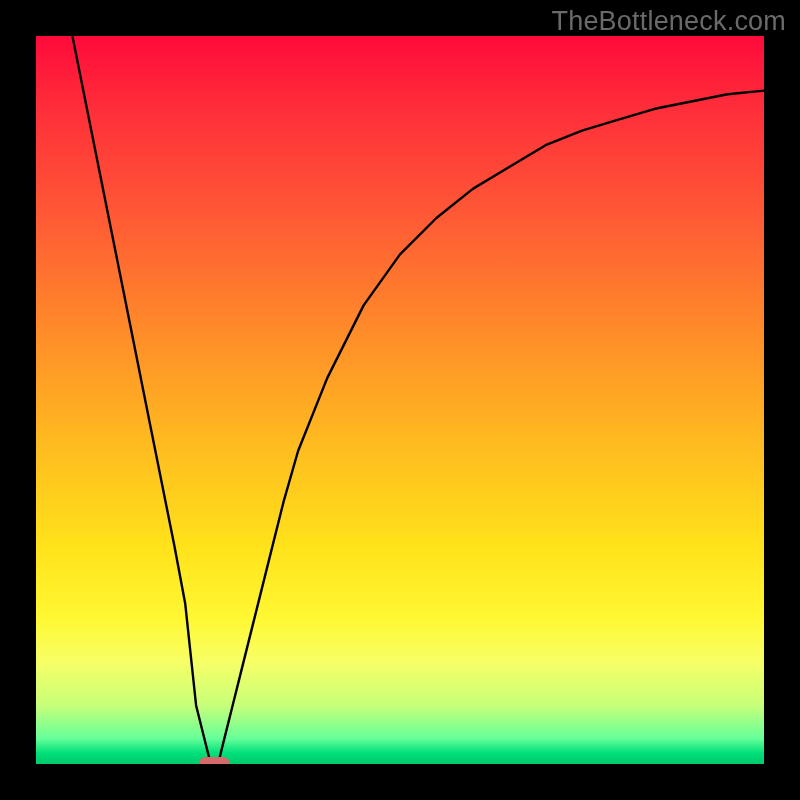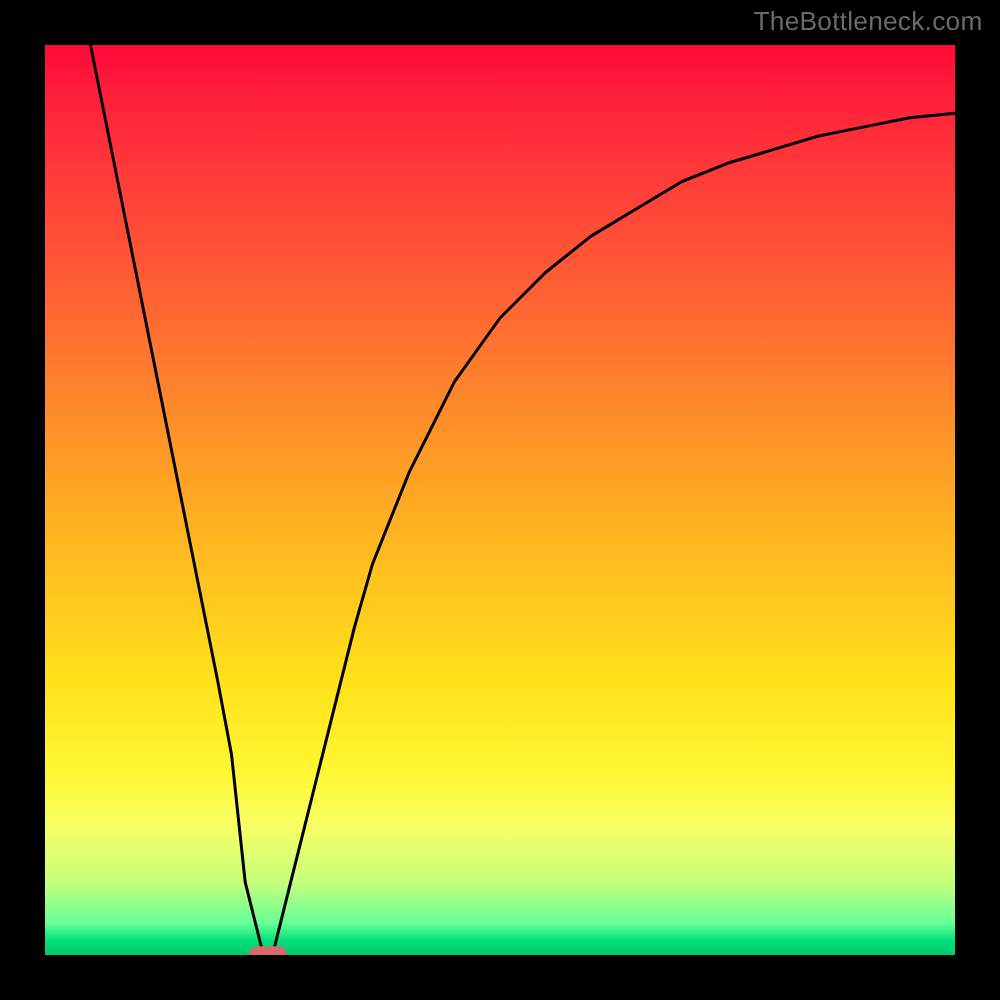--- a/index.html
+++ b/index.html
@@ -16,21 +16,21 @@
     width: 800px;
     height: 800px;
   }
   svg {
     display: block;
   }
   .watermark {
     position: absolute;
     top: 6px;
     right: 14px;
-    font-size: 21px;
+    font-size: 27px;
     font-weight: 400;
     color: #6a6a6a;
     letter-spacing: 0.2px;
     user-select: none;
   }
 </style>
 </head>
 <body>
 
 <div class="chart-root">

